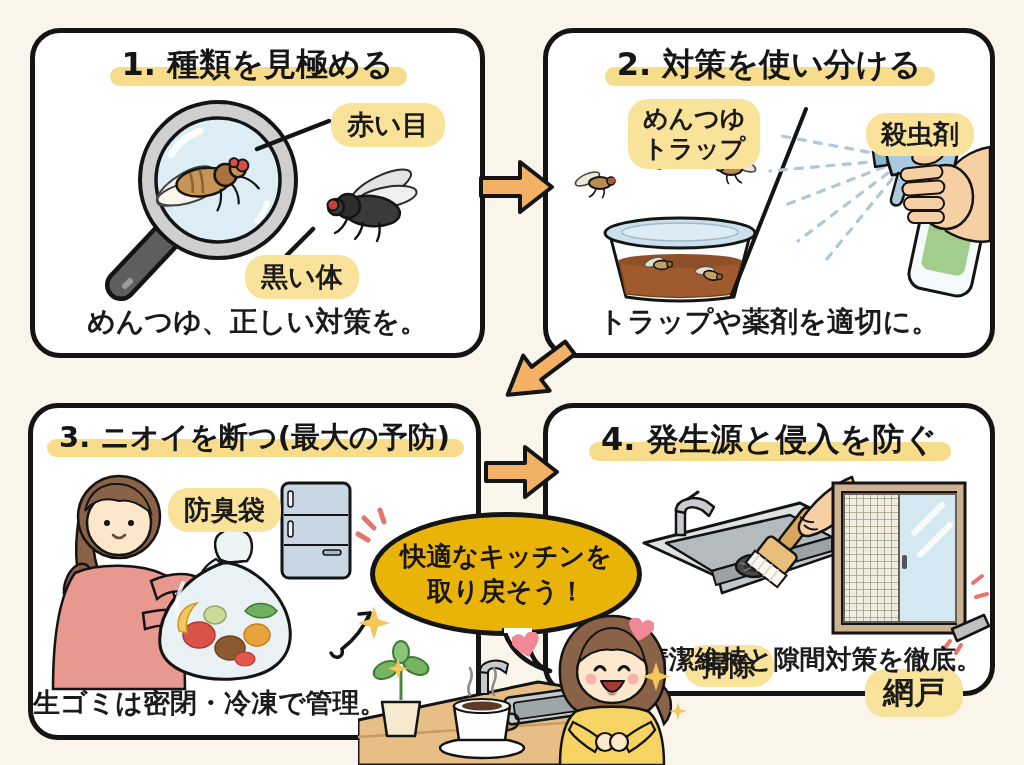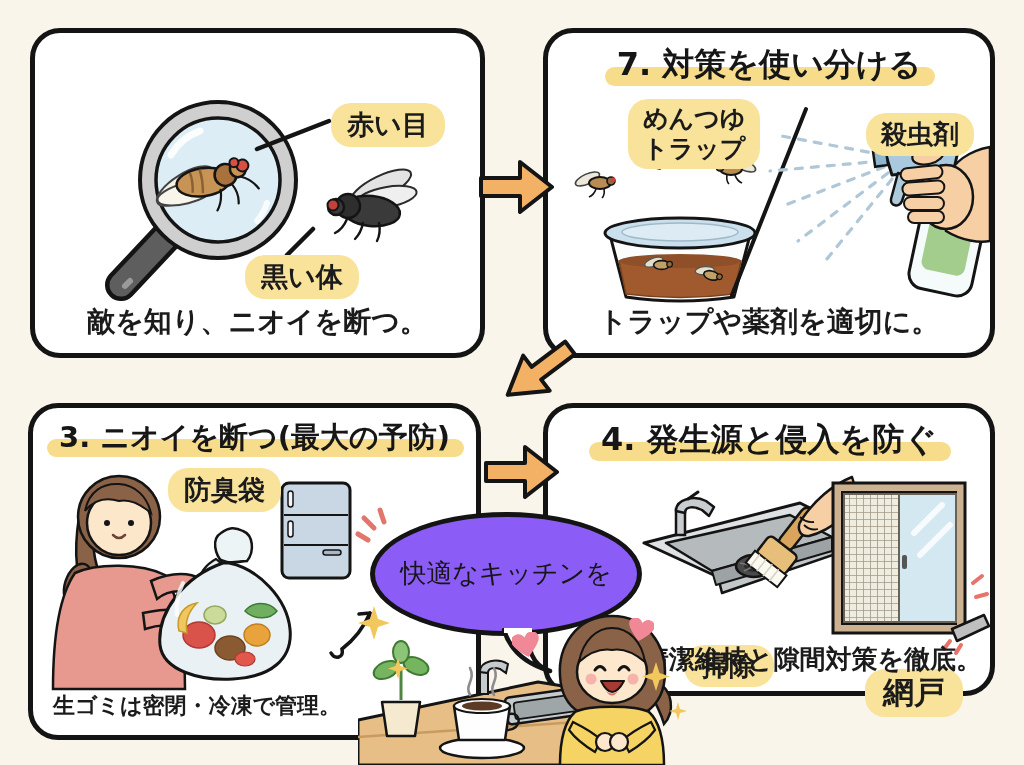--- a/index.html
+++ b/index.html
@@ -11,34 +11,40 @@
   #p2{left:543px;top:28px;width:452px;height:330px;}
   #p3{left:28px;top:403px;width:453px;height:337px;}
   #p4{left:543px;top:403px;width:452px;height:293px;}
   .title-wrap{position:absolute;top:10px;left:0;right:0;text-align:center;z-index:2;}
   .panel-title{position:relative;display:inline-block;font-weight:bold;font-size:32px;color:#161616;letter-spacing:0px;white-space:nowrap;}
   #p3 .panel-title{font-size:29px;}
   .hl{position:absolute;left:-12px;right:-14px;bottom:1px;height:44%;background:#F7DD8B;border-radius:12px;}
   .tt{position:relative;}
   .pill{position:absolute;background:#F9E39A;border-radius:20px;font-weight:bold;color:#1b1b1b;text-align:center;z-index:3;white-space:nowrap;}
   .caption{position:absolute;left:0;right:0;bottom:12px;text-align:center;font-weight:bold;font-size:28px;color:#1b1b1b;z-index:3;white-space:nowrap;}
-  #p3 .caption{left:20px;right:auto;font-size:22px;bottom:14px;}
+  #p3 .caption{left:0;right:auto;font-size:27px;bottom:14px;}
   #p4 .caption{left:auto;right:8px;font-size:26px;bottom:14px;}
   .illus{position:absolute;left:0;z-index:1;}
   .overlay{position:absolute;}
-  .bubble{position:absolute;left:370px;top:512px;width:272px;height:124px;background:#8b5cf6;border:5px solid #141414;
+  .bubble{position:absolute;left:370px;top:512px;width:272px;height:124px;background:#eab308;border:5px solid #141414;
           border-radius:50%;z-index:6;display:flex;flex-direction:column;align-items:center;justify-content:center;
-          font-weight:normal;font-size:26px;color:#161616;line-height:1.35;box-sizing:border-box;white-space:nowrap;}
+          font-weight:bold;font-size:26px;color:#161616;line-height:1.35;box-sizing:border-box;white-space:nowrap;}
 </style>
 </head>
 <body>
 
 <div class="canvas">
 
   <section class="panel" id="p1">
+    <div class="title-wrap">
+      <div class="panel-title">
+        <span class="hl"></span>
+        <span class="tt">1. 種類を見極める</span>
+      </div>
+    </div>
     <svg class="illus" style="top:50px;" width="445" height="230" viewBox="0 0 445 230">
 
       <g>
         <line x1="133" y1="152" x2="86" y2="202" stroke="#141414" stroke-width="32" stroke-linecap="round"></line>
         <line x1="133" y1="152" x2="86" y2="202" stroke="#5E5E5E" stroke-width="23" stroke-linecap="round"></line>
         <line x1="95" y1="198" x2="90" y2="203" stroke="#9a9a9a" stroke-width="6" stroke-linecap="round"></line>
         <circle cx="183" cy="97" r="78" fill="#CFCFCF" stroke="#141414" stroke-width="4"></circle>
         <circle cx="183" cy="97" r="62" fill="#DCEDF5" stroke="#141414" stroke-width="3.5"></circle>
         <path d="M136,72 A54,54 0 0 1 165,48" fill="none" stroke="#ffffff" stroke-width="7" stroke-linecap="round" opacity="0.9"></path>
         <path d="M222,138 A54,54 0 0 0 232,120" fill="none" stroke="#ffffff" stroke-width="6" stroke-linecap="round" opacity="0.8"></path>
@@ -63,28 +69,28 @@
         <ellipse cx="8" cy="8" rx="29" ry="15" fill="#3A3A3A" stroke="#141414" stroke-width="2.5" transform="rotate(6 8 8)"></ellipse>
         <circle cx="-15" cy="3" r="12" fill="#2E2E2E" stroke="#141414" stroke-width="2.5"></circle>
         <circle cx="-27" cy="4" r="8" fill="#3A3A3A" stroke="#141414" stroke-width="2.5"></circle>
         <circle cx="-30" cy="2" r="5.5" fill="#C4413B" stroke="#141414" stroke-width="2"></circle>
         <path d="M-16,16 q-4,10 -12,14 M0,20 q-2,10 -8,16 M16,20 q2,10 -2,18" stroke="#141414" stroke-width="2.4" fill="none" stroke-linecap="round"></path>
       </g>
       <line x1="278" y1="146" x2="252" y2="172" stroke="#141414" stroke-width="4.5" stroke-linecap="round"></line>
     </svg>
     <div class="pill" style="left:210px;top:222px;font-size:27px;padding:4px 16px;">黒い体</div>
     <div class="pill" style="left:296px;top:70px;font-size:27px;padding:4px 16px;">赤い目</div>
-    <div class="caption">敵を知り、ニオイを断つ。</div>
+    <div class="caption">めんつゆ、正しい対策を。</div>
   </section>
 
   <section class="panel" id="p2">
     <div class="title-wrap">
       <div class="panel-title">
         <span class="hl"></span>
-        <span class="tt">7. 対策を使い分ける</span>
+        <span class="tt">2. 対策を使い分ける</span>
       </div>
     </div>
     <svg class="illus" style="top:60px;" width="442" height="212" viewBox="0 0 442 212">
 
       <g transform="translate(50,90)">
         <ellipse cx="-8" cy="-8" rx="13" ry="5" fill="#EDE9DA" stroke="#444" stroke-width="1.6" transform="rotate(-24)"></ellipse>
         <ellipse cx="2" cy="0" rx="11" ry="6" fill="#B98D52" stroke="#141414" stroke-width="2"></ellipse>
         <circle cx="13" cy="-2" r="4" fill="#8F6B3D" stroke="#141414" stroke-width="1.6"></circle>
         <circle cx="15" cy="-3" r="2.4" fill="#C9463E"></circle>
         <path d="M-2,6 q-2,6 -7,8 M6,6 q1,6 -2,9" stroke="#141414" stroke-width="1.6" fill="none"></path>
@@ -202,21 +208,21 @@
         <line x1="251" y1="82" x2="315" y2="82" stroke="#141414" stroke-width="2.2"></line>
         <rect x="255" y="28" width="5" height="16" rx="2.5" fill="#F2F6F9" stroke="#141414" stroke-width="1.5"></rect>
         <rect x="255" y="58" width="5" height="16" rx="2.5" fill="#F2F6F9" stroke="#141414" stroke-width="1.5"></rect>
         <rect x="290" y="87" width="18" height="5" rx="2.5" fill="#A9B8C6" stroke="#141414" stroke-width="1.5"></rect>
       </g>
       <g>
         <path d="M298,190 C302,197 311,195 309,186 C322,176 331,164 337,150" fill="none" stroke="#141414" stroke-width="3.5" stroke-linecap="round"></path>
         <path d="M337,150 l-11,1 M337,150 l-3,11" stroke="#141414" stroke-width="3.5" stroke-linecap="round"></path>
       </g>
     </svg>
-    <div class="pill" style="left:135px;top:60px;font-size:27px;padding:4px 16px;">防臭袋</div>
+    <div class="pill" style="left:135px;top:80px;font-size:27px;padding:4px 16px;">防臭袋</div>
     <div class="caption">生ゴミは密閉・冷凍で管理。</div>
   </section>
 
   <section class="panel" id="p4">
     <div class="title-wrap">
       <div class="panel-title">
         <span class="hl"></span>
         <span class="tt">4. 発生源と侵入を防ぐ</span>
       </div>
     </div>
@@ -303,20 +309,21 @@
       <ellipse cx="124" cy="108" rx="42" ry="10" fill="#FEFEFE" stroke="#141414" stroke-width="2.5"></ellipse>
       <path d="M96,66 L152,66 L147,100 L101,100 Z" fill="#FEFEFE" stroke="#141414" stroke-width="2.5" stroke-linejoin="round"></path>
       <ellipse cx="124" cy="66" rx="28" ry="7" fill="#FEFEFE" stroke="#141414" stroke-width="2.2"></ellipse>
       <ellipse cx="124" cy="66" rx="20" ry="4.5" fill="#5C3A24"></ellipse>
       <path d="M152,74 C164,72 164,90 149,90" fill="none" stroke="#141414" stroke-width="2.5"></path>
     </g>
   </svg>
 
   <div class="bubble">
     <div>快適なキッチンを</div>
+    <div>取り戻そう！</div>
   </div>
   <svg class="overlay" style="left:496px;top:628px;z-index:7;" width="60" height="48" viewBox="0 0 60 48">
     <path d="M8,2 C14,22 30,36 54,43 C36,38 30,18 34,2 Z" fill="#ffffff" stroke="#141414" stroke-width="4.5" stroke-linejoin="round"></path>
     <rect x="8" y="0" width="28" height="5" fill="#ffffff"></rect>
   </svg>
   <svg class="overlay" style="left:350px;top:504px;z-index:7;" width="46" height="46" viewBox="0 0 46 46">
     <g stroke="#E2766C" stroke-width="5" stroke-linecap="round">
       <line x1="8" y1="30" x2="18" y2="36"></line>
       <line x1="14" y1="14" x2="24" y2="24"></line>
       <line x1="30" y1="6" x2="34" y2="18"></line>

